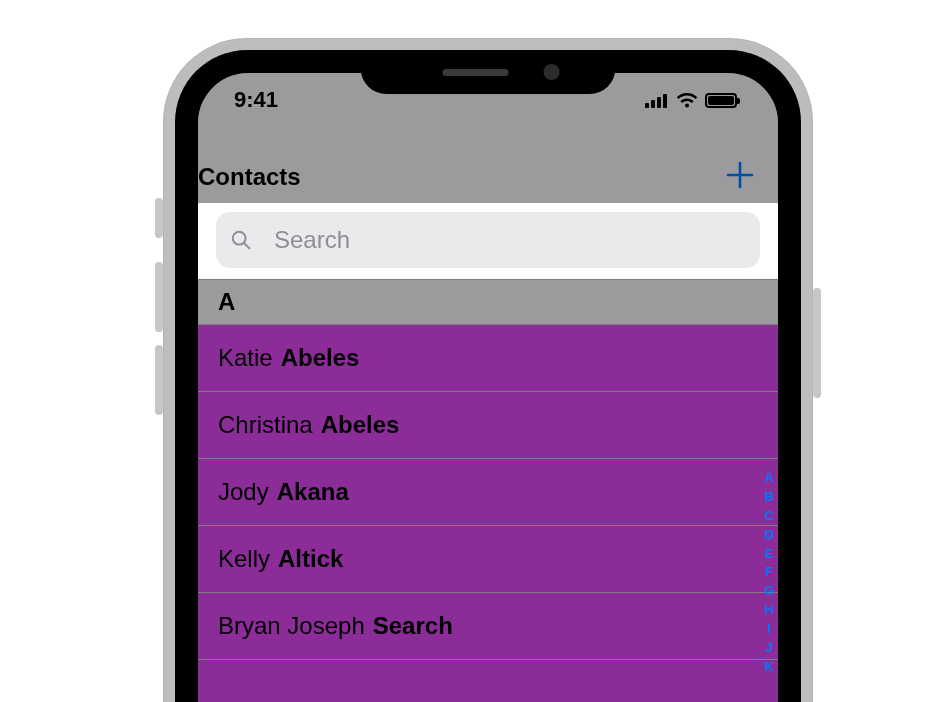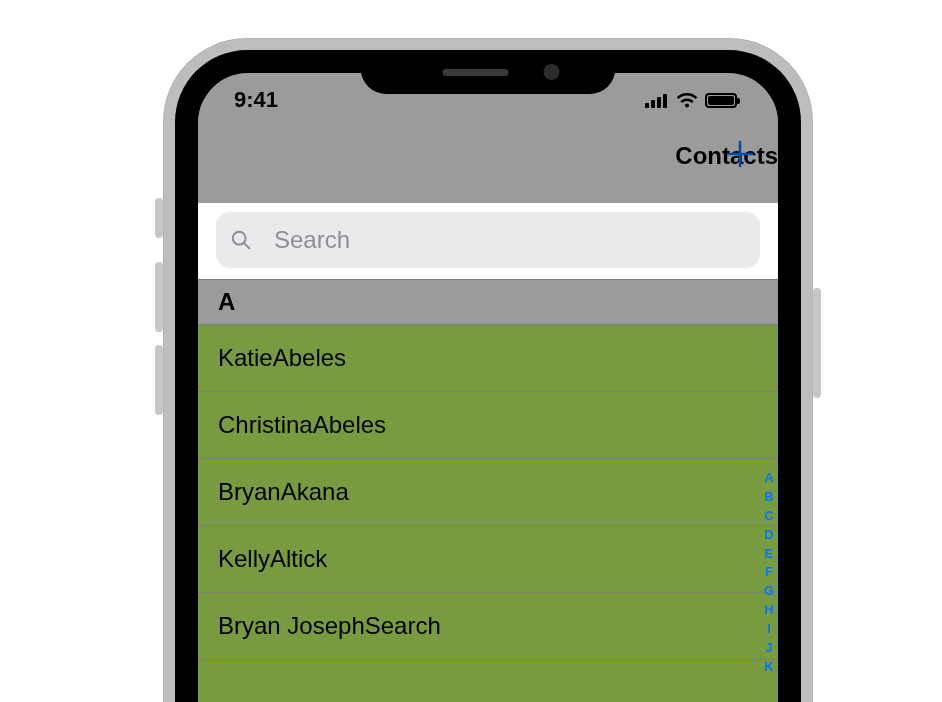--- a/index.html
+++ b/index.html
@@ -144,25 +144,25 @@
     width: 3px; height: 6px; background: #000; border-radius: 0 2px 2px 0;
   }
   .battery .fill {
     position: absolute; left: 1px; top: 1px; bottom: 1px; right: 1px;
     background: #000; border-radius: 2px;
   }
 
   
   .nav-bar {
     position: absolute;
-    top: 51px;
+    top: 72px;
     left: 0; right: 0;
     height: 64px;
     display: flex;
-    justify-content: flex-end;
+    justify-content: flex-start;
     align-items: center;
     z-index: 10;
   }
   .nav-title {
     font-size: 24px;
     font-weight: 600;
     color: #000;
   }
   .nav-add {
     position: absolute;
@@ -228,24 +228,24 @@
     border-bottom: 1px solid #c6c6c8;
   }
   .row {
     height: 67px;
     padding: 0 20px;
     display: flex;
     align-items: center;
     font-size: 24px;
     color: #000;
     border-bottom: 1px solid #c6c6c8;
-    background: #bef264;
+    background: #d946ef;
   }
   .row .first { font-weight: 400; }
-  .row .last { font-weight: 400; }
+  .row .last { font-weight: 700; margin-left: 8px; }
   .row.partial { border-bottom: none; color: #333; }
 
   
   .index-bar {
     position: absolute;
     right: 4px;
     top: 397px;
     z-index: 45; 
     display: flex;
     flex-direction: column;
@@ -317,21 +317,21 @@
 
         <div class="row">
           <span class="first">Katie</span>
           <span class="last">Abeles</span>
         </div>
         <div class="row">
           <span class="first">Christina</span>
           <span class="last">Abeles</span>
         </div>
         <div class="row">
-          <span class="first">Bryan</span>
+          <span class="first">Jody</span>
           <span class="last">Akana</span>
         </div>
         <div class="row">
           <span class="first">Kelly</span>
           <span class="last">Altick</span>
         </div>
         <div class="row">
           <span class="first">Bryan Joseph</span>
           <span class="last">Search</span>
         </div>

